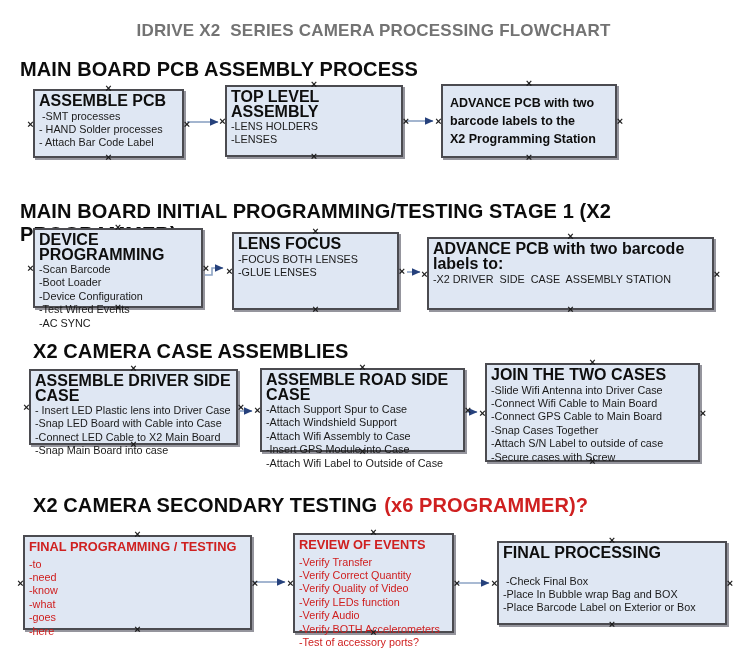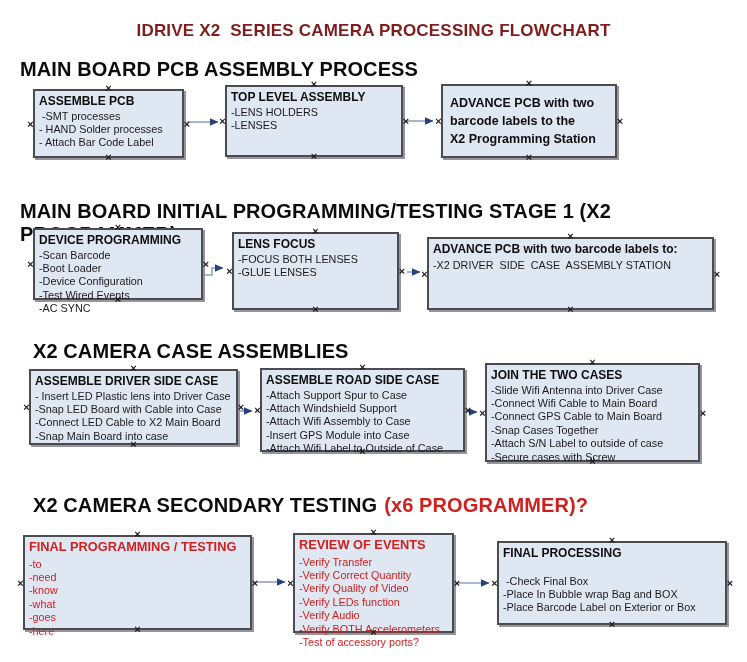--- a/index.html
+++ b/index.html
@@ -10,42 +10,42 @@
   html,body{margin:0;padding:0;background:var(--background);}
   .canvas{
     position:relative;width:747px;height:662px;overflow:hidden;
     background:var(--background);
     font-family:"Liberation Sans", sans-serif;
     color:var(--text);
   }
   .fc-title{
     position:absolute;top:21px;left:0;width:100%;
     text-align:center;font-size:17px;font-weight:bold;
-    white-space:pre-wrap;letter-spacing:0.2px;color:#7f1d1d;margin:0;
+    white-space:pre-wrap;letter-spacing:0.2px;color:#737373;margin:0;
   }
   .sec-h{
     position:absolute;font-size:20px;font-weight:bold;color:#0c0c0c;
     white-space:pre-wrap;letter-spacing:0.1px;
   }
   #h1{left:20px;top:58px;}
   #h2{left:20px;top:200px;}
   #h3{left:33px;top:340px;}
   #h4{left:33px;top:494px;}
   .sec-h .red-text{color:var(--red);margin-left:7px;}
 
   .box{
     position:absolute;box-sizing:border-box;
     background:var(--box-fill);
     border:2px solid var(--box-border);
     box-shadow:2px 2px 0 var(--box-shadow);
     padding:3px 4px 2px 4px;
     overflow:visible;
   }
   .box-title{
-    font-size:12px;font-weight:bold;line-height:14.5px;color:#0e0e0e;
+    font-size:16px;font-weight:bold;line-height:14.5px;color:#0e0e0e;
     white-space:pre-line;margin:0 0 1px 0;
   }
   .box-item{
     font-size:10.8px;line-height:13.4px;color:var(--text);
     white-space:pre-wrap;
   }
   .red .box-title,.red .box-item{color:var(--red);}
 
   
   .box::before,.box::after,.hlr::before,.hlr::after{
@@ -55,21 +55,21 @@
   .box::before{top:-8px;left:50%;transform:translateX(-50%);}
   .box::after{bottom:-7px;left:50%;transform:translateX(-50%);}
   .hlr{position:absolute;inset:0;pointer-events:none;}
   .hlr::before{left:-8px;top:50%;transform:translateY(-50%);}
   .hlr::after{right:-8px;top:50%;transform:translateY(-50%);}
 
   
   #bA{left:33px;top:89px;width:151px;height:69px;}
   #bB{left:225px;top:85px;width:178px;height:72px;}
   #bC{left:441px;top:84px;width:176px;height:74px;}
-  #bD{left:33px;top:228px;width:170px;height:72px;}
+  #bD{left:33px;top:228px;width:170px;height:80px;}
   #bE{left:232px;top:232px;width:167px;height:78px;}
   #bF{left:427px;top:237px;width:287px;height:73px;}
   #bG{left:29px;top:369px;width:209px;height:76px;}
   #bH{left:260px;top:368px;width:205px;height:84px;}
   #bI{left:485px;top:363px;width:215px;height:99px;}
   #bJ{left:23px;top:535px;width:229px;height:95px;}
   #bK{left:293px;top:533px;width:161px;height:100px;}
   #bL{left:497px;top:541px;width:230px;height:84px;}
 
   #bC .box-title{line-height:18px;padding:5px 0 0 3px;font-size:12.5px;}

